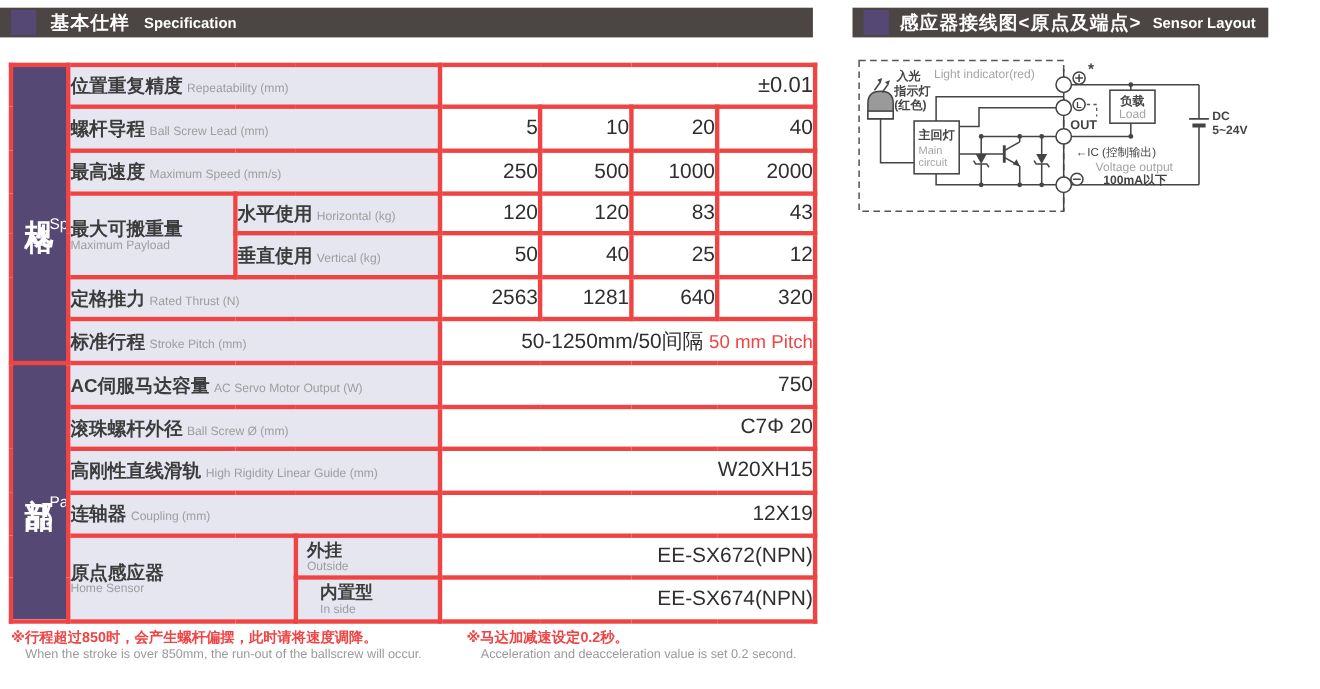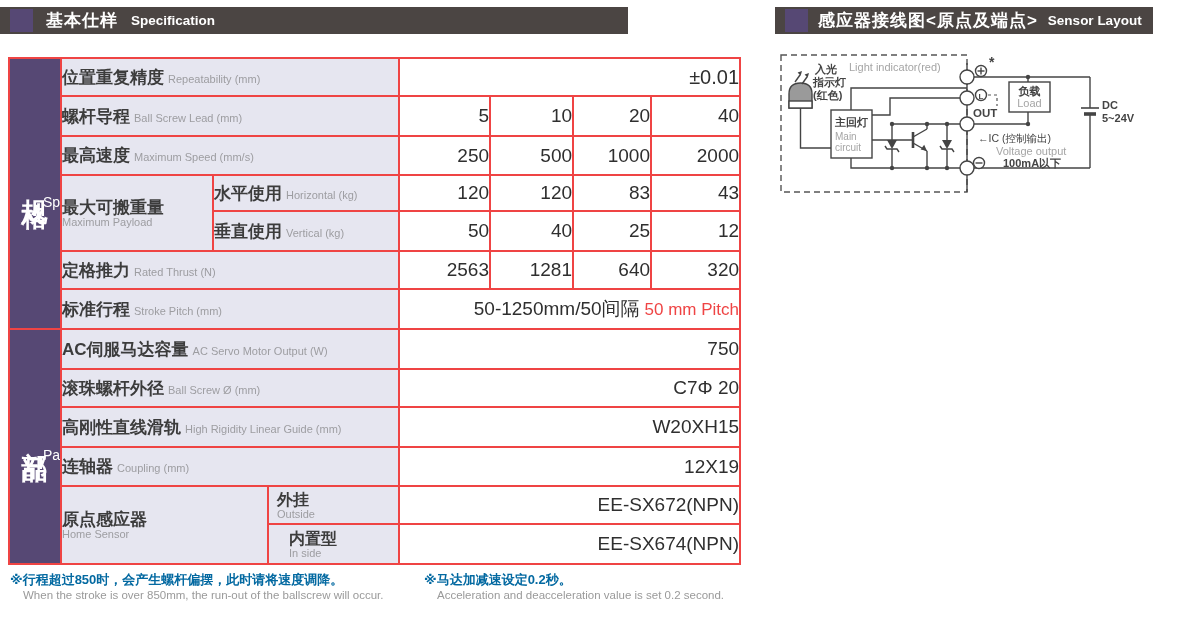--- a/index.html
+++ b/index.html
@@ -10,52 +10,52 @@
   
   .hbar{
     position:absolute;height:27px;background:#4b4543;display:flex;align-items:center;
     gap:10px;padding-left:10px;box-sizing:border-box;
   }
   .hbar .sq{width:23px;height:23px;background:#564874;flex:0 0 auto;}
   .h-zh{color:#fff;font-size:17px;font-weight:bold;letter-spacing:1px;white-space:nowrap;}
   .h-en{color:#fff;font-size:13.5px;font-weight:bold;white-space:nowrap;}
   
   table.spec{position:absolute;left:8px;top:57px;border-collapse:collapse;table-layout:fixed;width:731px;}
-  table.spec td{border:2px solid #ef4444;padding:0;vertical-align:middle;overflow:hidden;}
+  table.spec td{border:4px solid #ef4444;padding:0;vertical-align:middle;overflow:hidden;}
   td.side{background:#564874;color:#fff;text-align:center;}
   .side-zh{writing-mode:vertical-rl;text-orientation:upright;font-size:26px;font-weight:bold;
            letter-spacing:5px;margin:0 auto;line-height:1;}
   .side-en{font-size:14px;margin-top:6px;padding-left:33px;}
   td.lbl{background:#e6e6f0;padding-left:10px;}
   td.lbl .zh{font-size:17px;font-weight:600;color:#3c3c3c;white-space:nowrap;}
   td.lbl .en{font-size:11px;color:#9d9da1;margin-left:4px;white-space:nowrap;}
   td.lbl .zh-sm{font-size:16px;font-weight:600;color:#3c3c3c;display:block;line-height:17px;}
   td.lbl .en-sm{font-size:11px;color:#9d9da1;display:block;line-height:12px;}
   td.val{background:#fff;text-align:right;font-size:19px;color:#2f2f2f;}
   td.val .sub-en{font-size:17px;color:#ef4444;margin-left:5px;}
   
   .note{position:absolute;top:571px;}
-  .note .nz{font-size:13px;font-weight:bold;color:#0369a1;line-height:17px;}
+  .note .nz{font-size:13px;font-weight:bold;color:#ef4444;line-height:17px;}
   .note .ne{font-size:11.5px;color:#9a9a9a;line-height:15px;margin-left:13px;}
   
   svg .wire{stroke:#444;stroke-width:1.4;fill:none;}
   svg .dash{stroke:#555;stroke-width:1.4;fill:none;stroke-dasharray:6 4;}
   svg .dash2{stroke:#555;stroke-width:1.2;fill:none;stroke-dasharray:3 3;}
   svg .comp{stroke:#444;stroke-width:1.4;fill:#fff;}
   svg .fillc{fill:#444;stroke:none;}
   svg text{font-family:"Liberation Sans","DejaVu Sans",sans-serif;}
   .t-dk{fill:#444;font-size:11px;}
   .t-gy{fill:#a5a5a5;font-size:11px;}
 </style>
 </head>
 <body>
 
 <div id="canvas">
 
-  <div class="hbar" style="left:0;top:7px;width:628px;gap:13px;">
+  <div class="hbar" style="left:0;top:7px;width:739px;gap:13px;">
     <div class="sq"></div>
     <span class="h-zh">基本仕样</span>
     <span class="h-en">Specification</span>
   </div>
 
   <div class="hbar" style="left:775px;top:7px;width:378px;">
     <div class="sq"></div>
     <span class="h-zh">感应器接线图&lt;原点及端点&gt;</span>
     <span class="h-en">Sensor Layout</span>
   </div>

